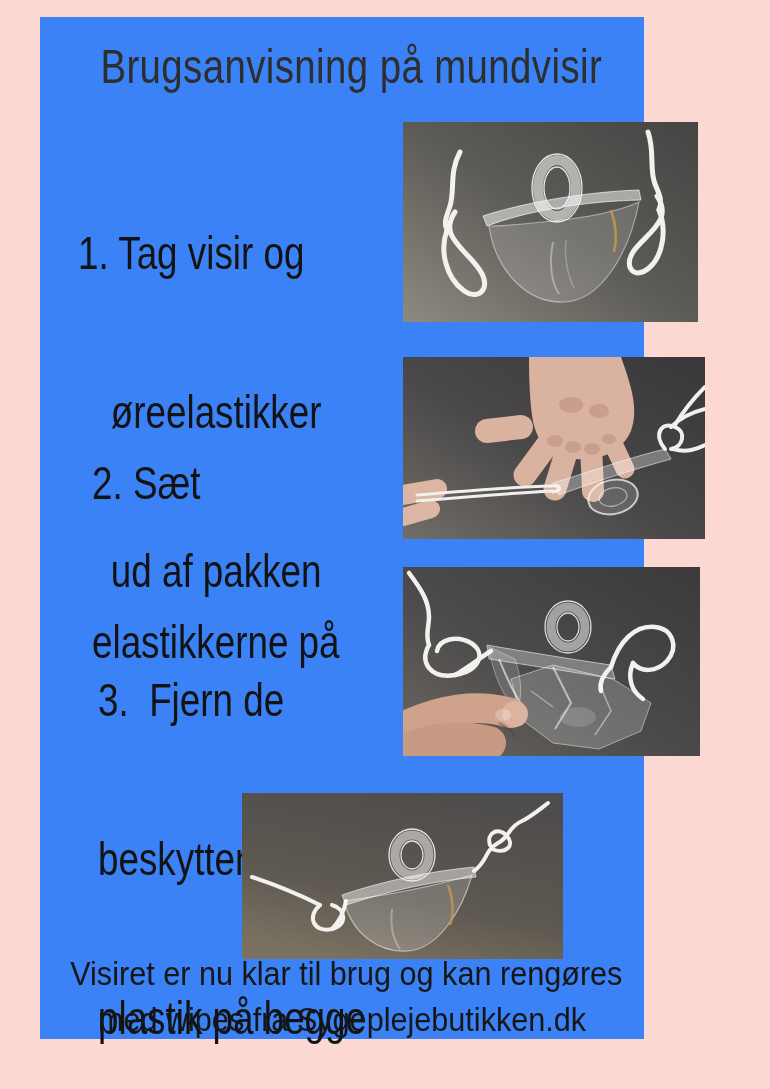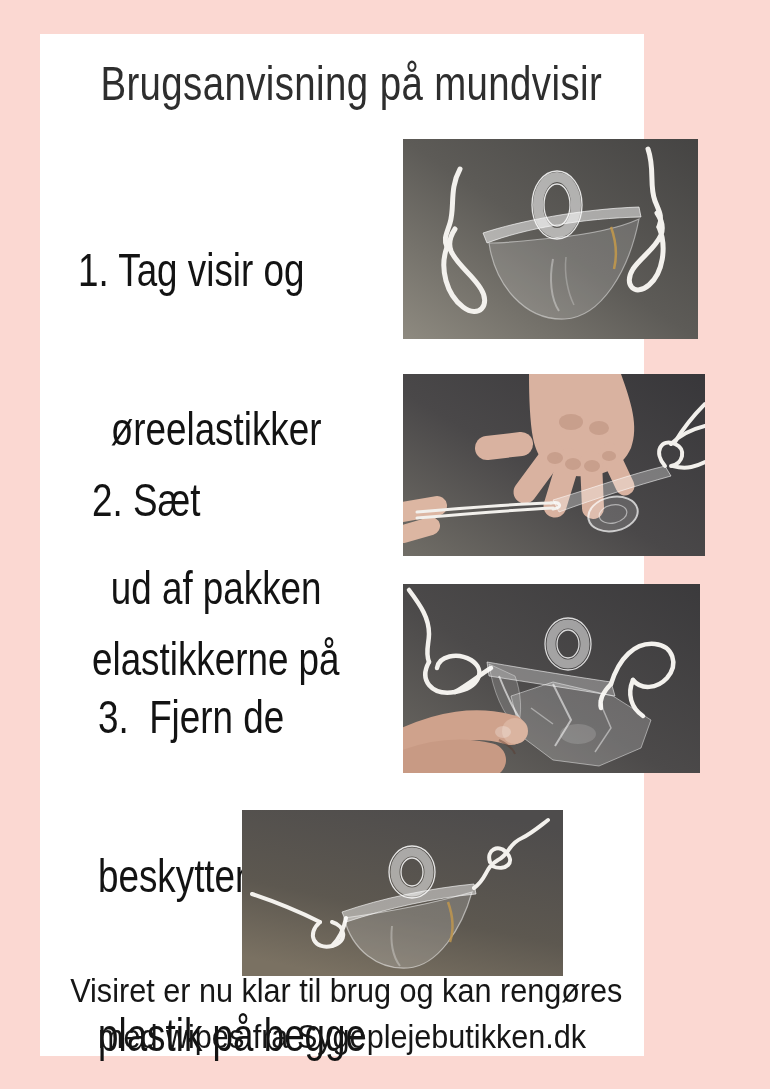--- a/index.html
+++ b/index.html
@@ -6,22 +6,22 @@
   body{
     width:770px;height:1089px;
     font-family:"Liberation Sans","DejaVu Sans",sans-serif;
     background:#fff;
   }
   .page{
     position:relative;width:770px;height:1089px;
     background:#fbd8d2;overflow:hidden;
   }
   .sheet{
-    position:absolute;left:40px;top:34px;width:604px;height:1022px;
-    background:#ffffff;
+    position:absolute;left:40px;top:17px;width:604px;height:1022px;
+    background:#3b82f6;
   }
   .title{
     position:absolute;left:0;top:22px;width:100%;
     margin:0;text-align:center;
     font-size:48px;font-weight:400;line-height:56px;
     color:#2e2e2e;letter-spacing:.5px;
     transform:scaleX(.8);transform-origin:50% 0;
     white-space:nowrap;
   }
   .step{

